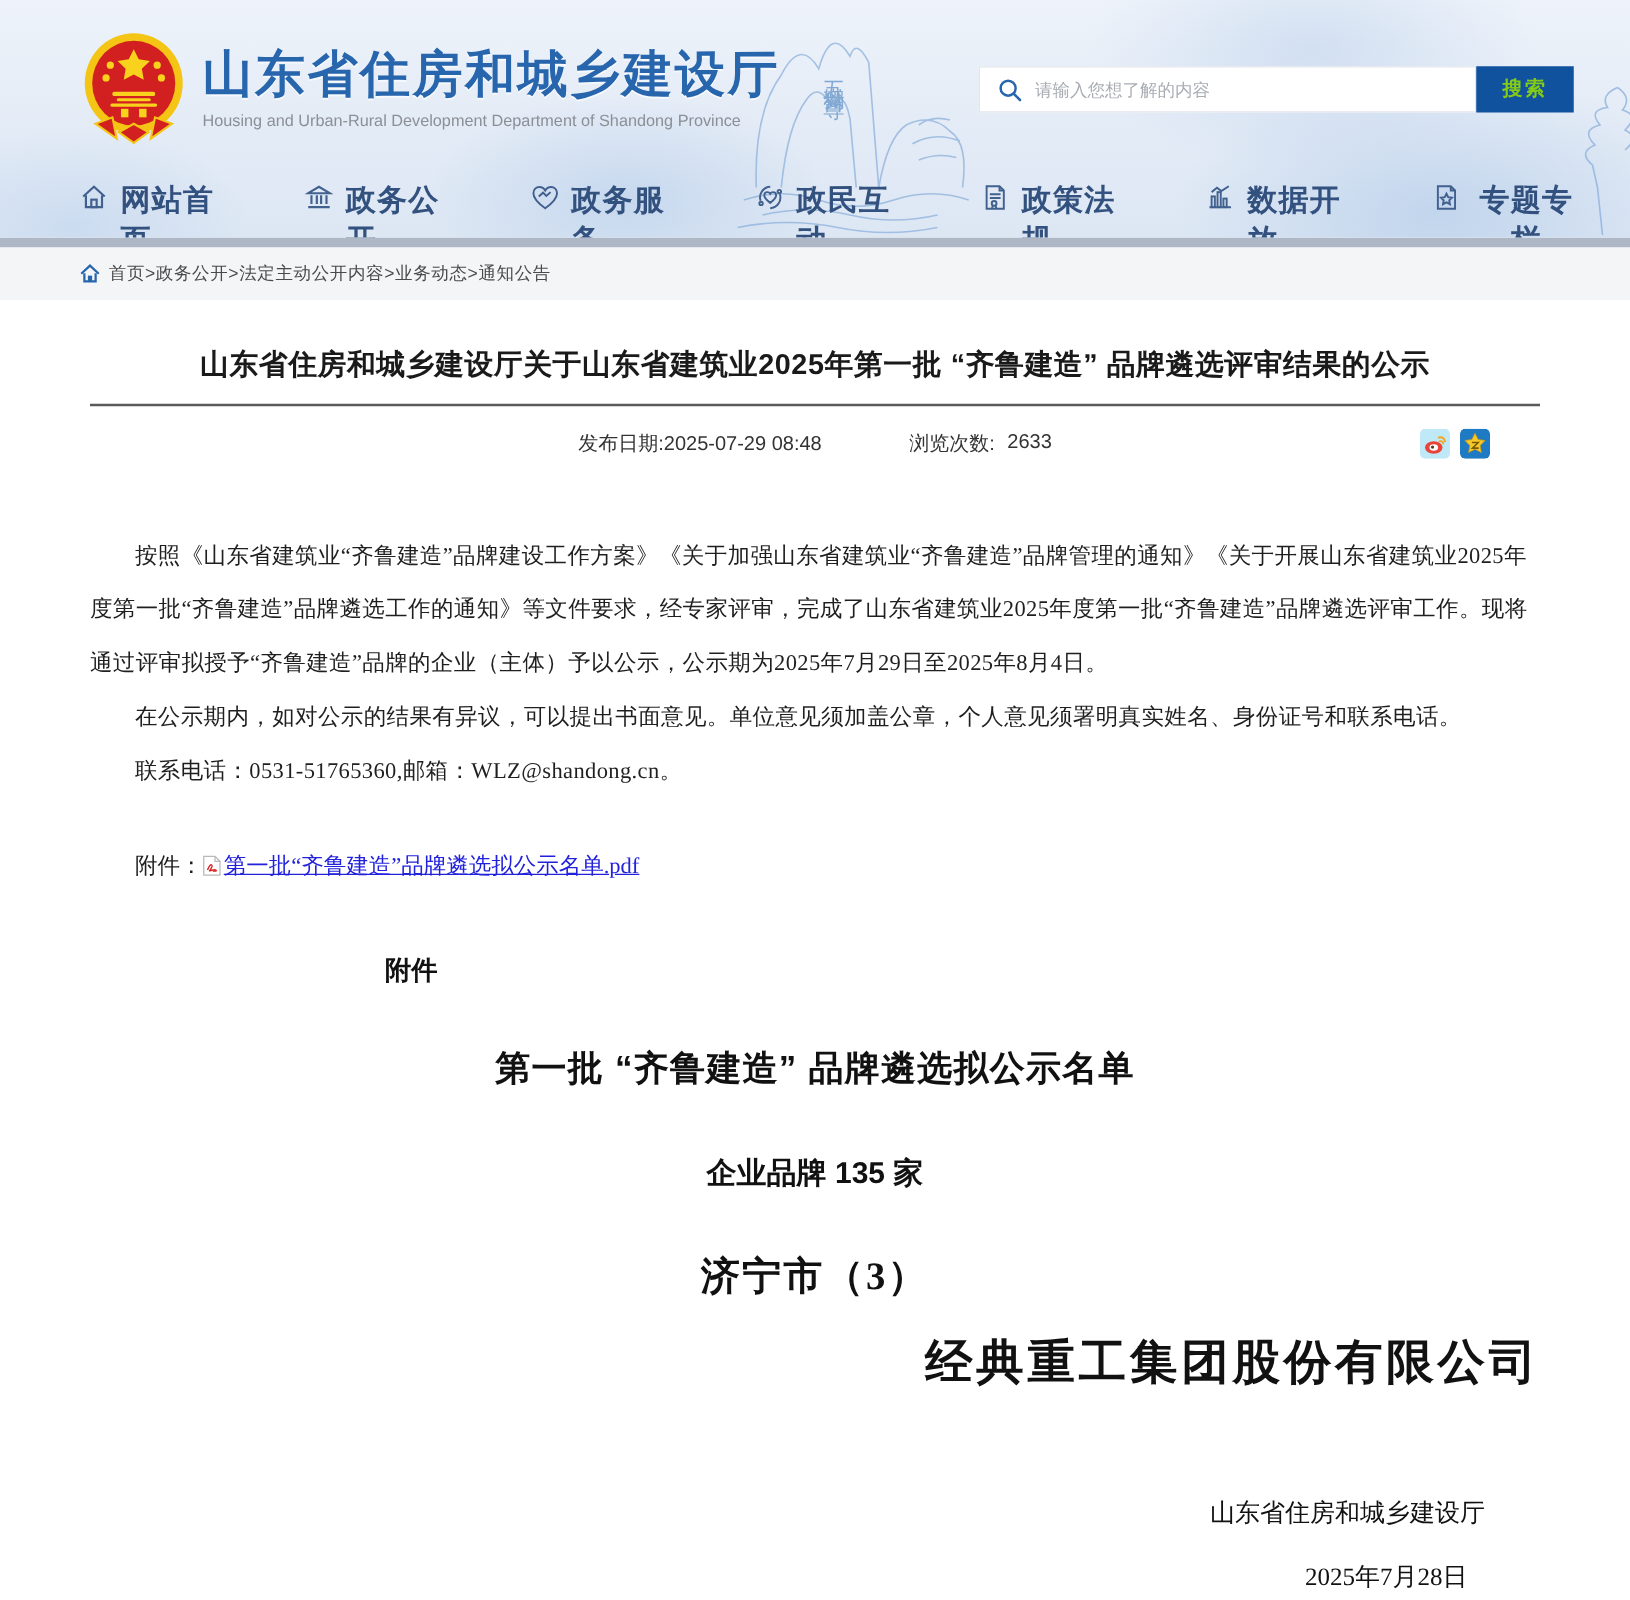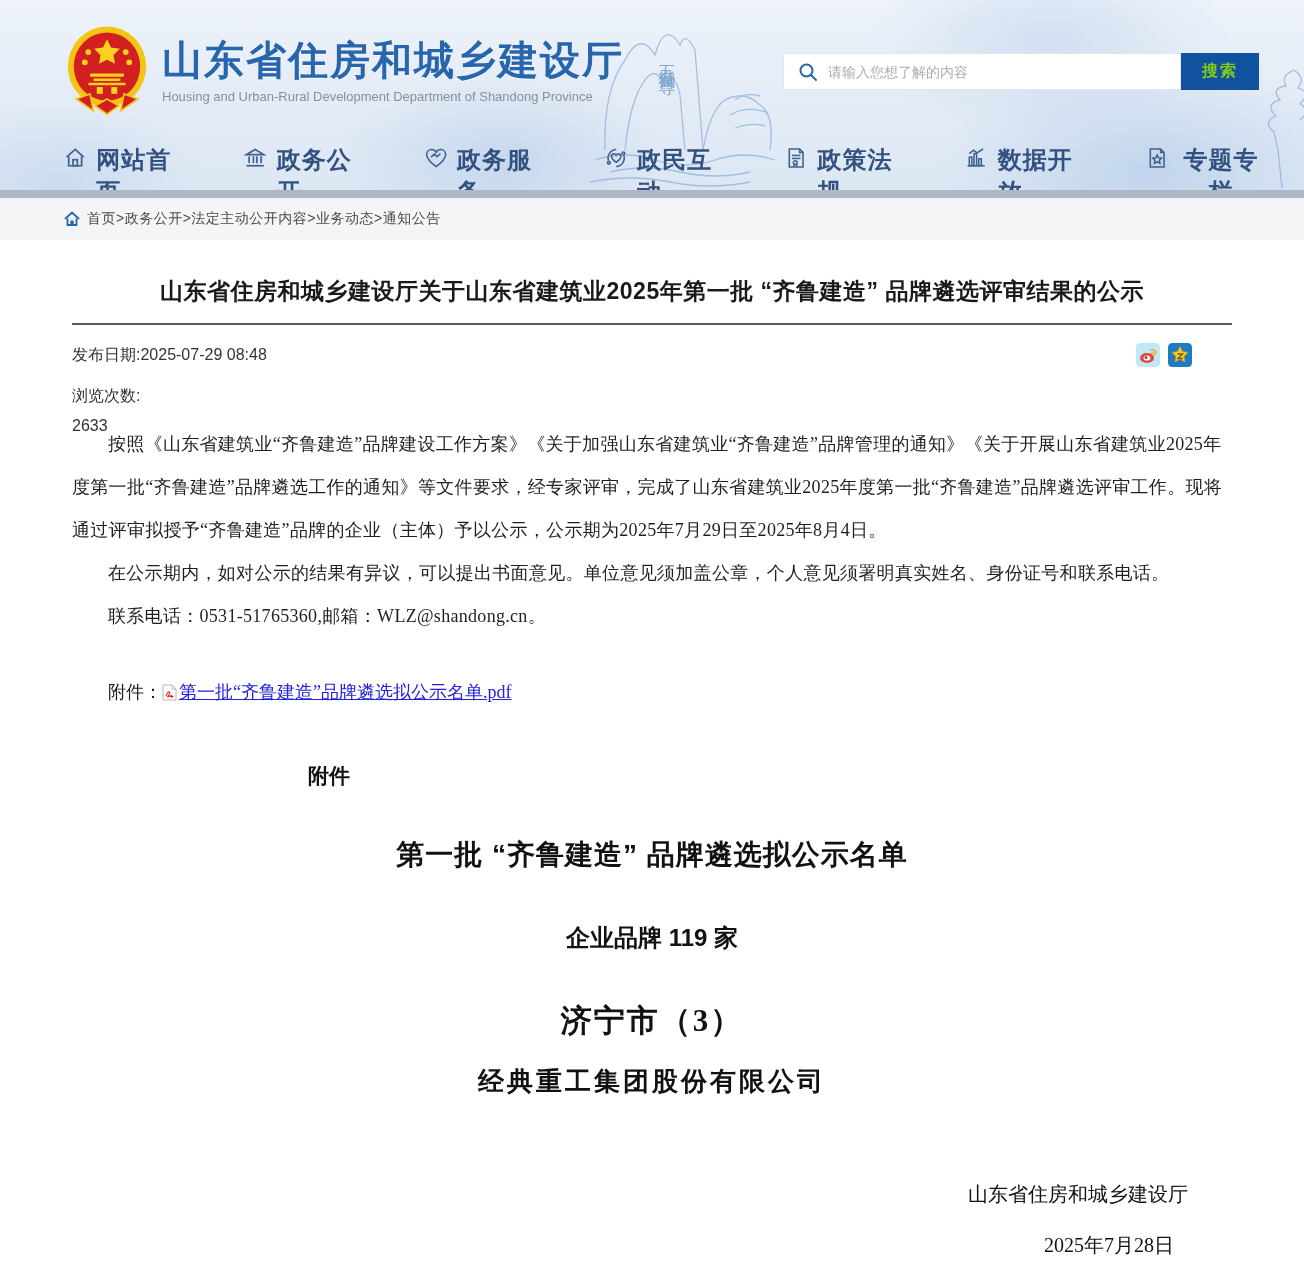--- a/index.html
+++ b/index.html
@@ -55,21 +55,21 @@
     display:flex; align-items:center; padding-left:64px; }
   .breadcrumb-bar .crumb-text{ font-size:14px; color:#4a4a4a; margin-left:7px; letter-spacing:.5px;}
 
   
   .content{ width:1304px; padding:0 72px; background:#fff; position:relative; }
   .article-title{ margin-top:36px; text-align:center; font-size:23px; font-weight:bold;
     color:#1a1a1a; letter-spacing:.5px; }
   .title-rule{ margin-top:16px; border:none; border-top:2px solid #5a5a5a; }
   .meta-row{ position:relative; margin-top:16px; height:30px; }
   .meta-center{ display:flex; justify-content:center; gap:10px; font-size:16px; color:#333;
-    padding-top:4px;flex-direction:column; }
+    padding-top:4px; }
   .meta-center .gap{ width:50px; }
   .share-icons{ position:absolute; right:40px; top:2px; display:flex; gap:8px; }
   .share-icons .sicon{ width:24px; height:24px; border-radius:4px; display:block; cursor:pointer; }
 
   .article-body{ margin-top:52px; font-family:Liberation Serif, serif;
     font-size:18px; color:#1f1f1f; }
   .article-body p{ text-indent:2em; line-height:43px; letter-spacing:.3px; }
 
   .attachment-row{ margin-top:42px; font-family:"Liberation Serif","DejaVu Serif",serif;
     font-size:18px; color:#1f1f1f; text-indent:2em; }
@@ -78,21 +78,21 @@
 
   
   .doc{ font-family:"Liberation Serif","DejaVu Serif",serif; color:#111; }
   .doc-label{ margin:58px 0 0 236px; font-family:"Liberation Sans",sans-serif;
     font-size:21px; font-weight:bold; color:#111; }
   .doc-title{ margin-top:46px; text-align:center; font-size:28px; font-weight:bold;
     font-family:"Liberation Sans",sans-serif; letter-spacing:1px; }
   .doc-subtitle{ margin-top:48px; text-align:center; font-size:24px; font-weight:600;
     font-family:"Liberation Sans",sans-serif; }
   .doc-city{ margin-top:46px; text-align:center; font-size:31px; font-weight:bold; letter-spacing:2px;}
-  .doc-company{ margin-top:22px; text-align:center; font-size:26px; font-weight:bold; letter-spacing:3px;}
+  .doc-company{ margin-top:22px; text-align:right; font-size:38px; font-weight:bold; letter-spacing:3px;}
   .doc-sign{ margin-top:82px; text-align:right; padding-right:44px; font-size:20px; }
   .doc-date{ margin-top:24px; text-align:right; padding-right:58px; font-size:20px; }
 </style>
 </head>
 <body>
 
 <header class="site-header">
 
   <svg class="mountain-decor" width="210" height="190" viewBox="0 0 210 190" fill="none">
     <g stroke="#8fb2dc" stroke-width="1.3" fill="none" opacity=".9">
@@ -267,20 +267,20 @@
     <span>附件：</span><svg class="pdf-ico" width="15" height="17" viewBox="0 0 15 17">
       <path d="M1 1 H10 L14 5 V16 H1 Z" fill="#fff" stroke="#b9b9b9"></path>
       <path d="M10 1 V5 H14" fill="none" stroke="#b9b9b9"></path>
       <path d="M4 12 q2 -5 3.4 -4 q1.2 .8 -2 5 q4 -2 5.4 -.8 q1 1 -2.6 .6" stroke="#d22" stroke-width="1.1" fill="none"></path>
     </svg><a class="attachment-link">第一批“齐鲁建造”品牌遴选拟公示名单.pdf</a>
   </div>
 
   <section class="doc">
     <div class="doc-label">附件</div>
     <div class="doc-title">第一批 “齐鲁建造” 品牌遴选拟公示名单</div>
-    <div class="doc-subtitle">企业品牌 119 家</div>
+    <div class="doc-subtitle">企业品牌 135 家</div>
     <div class="doc-city">济宁市（3）</div>
     <div class="doc-company">经典重工集团股份有限公司</div>
     <div class="doc-sign">山东省住房和城乡建设厅</div>
     <div class="doc-date">2025年7月28日</div>
   </section>
 
 </main>
 
 </body></html>

